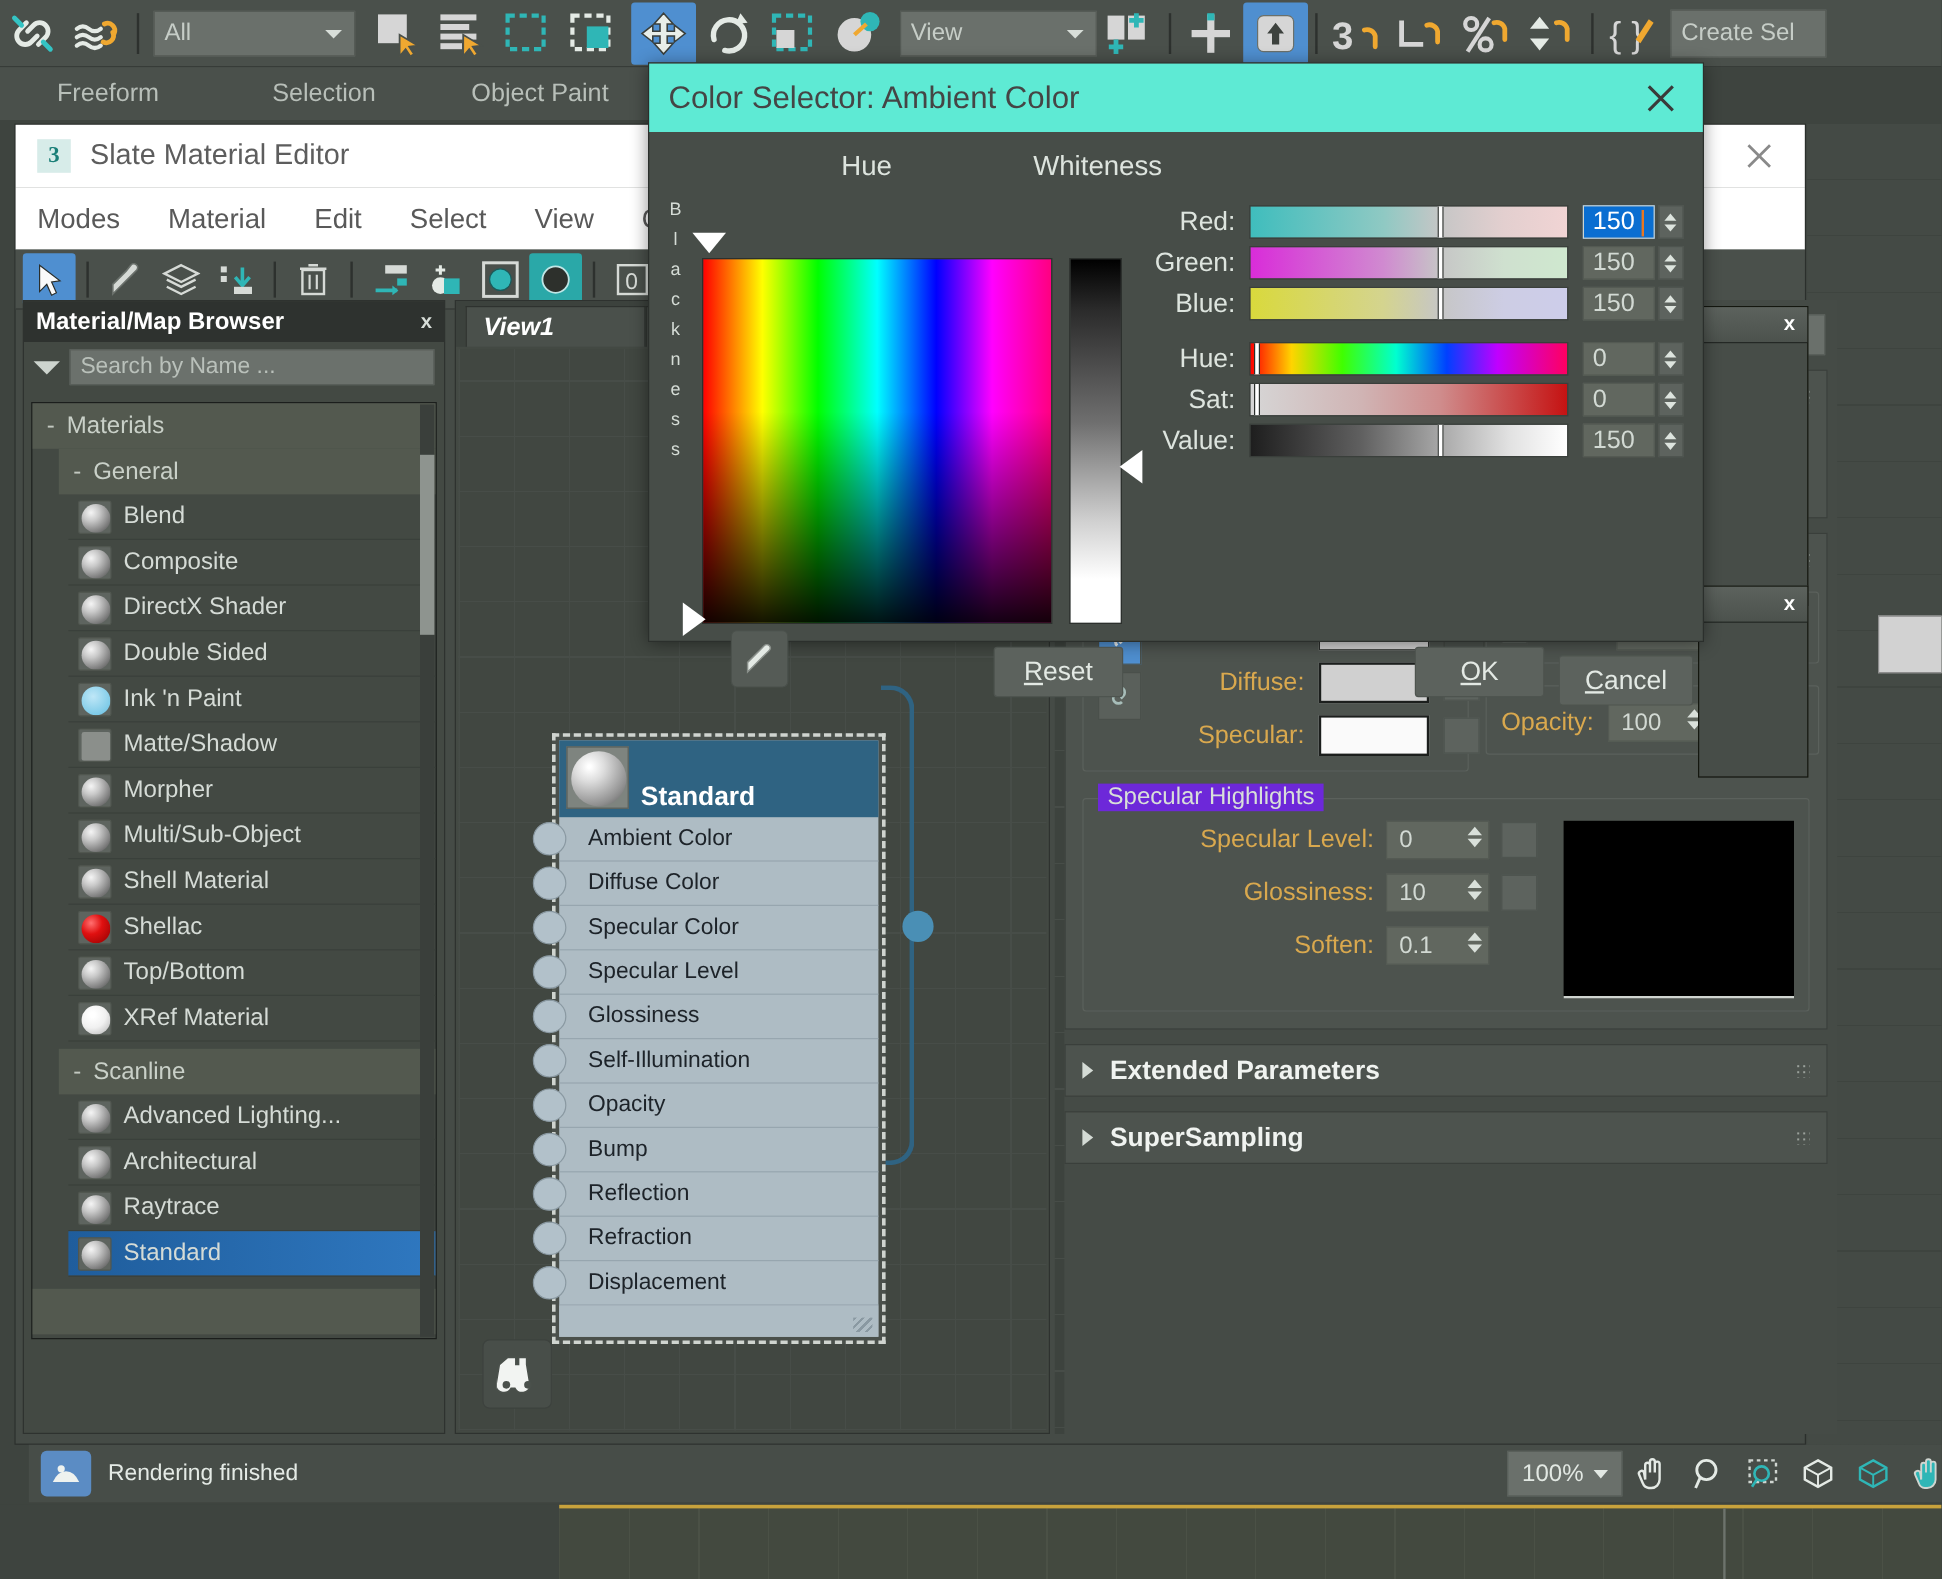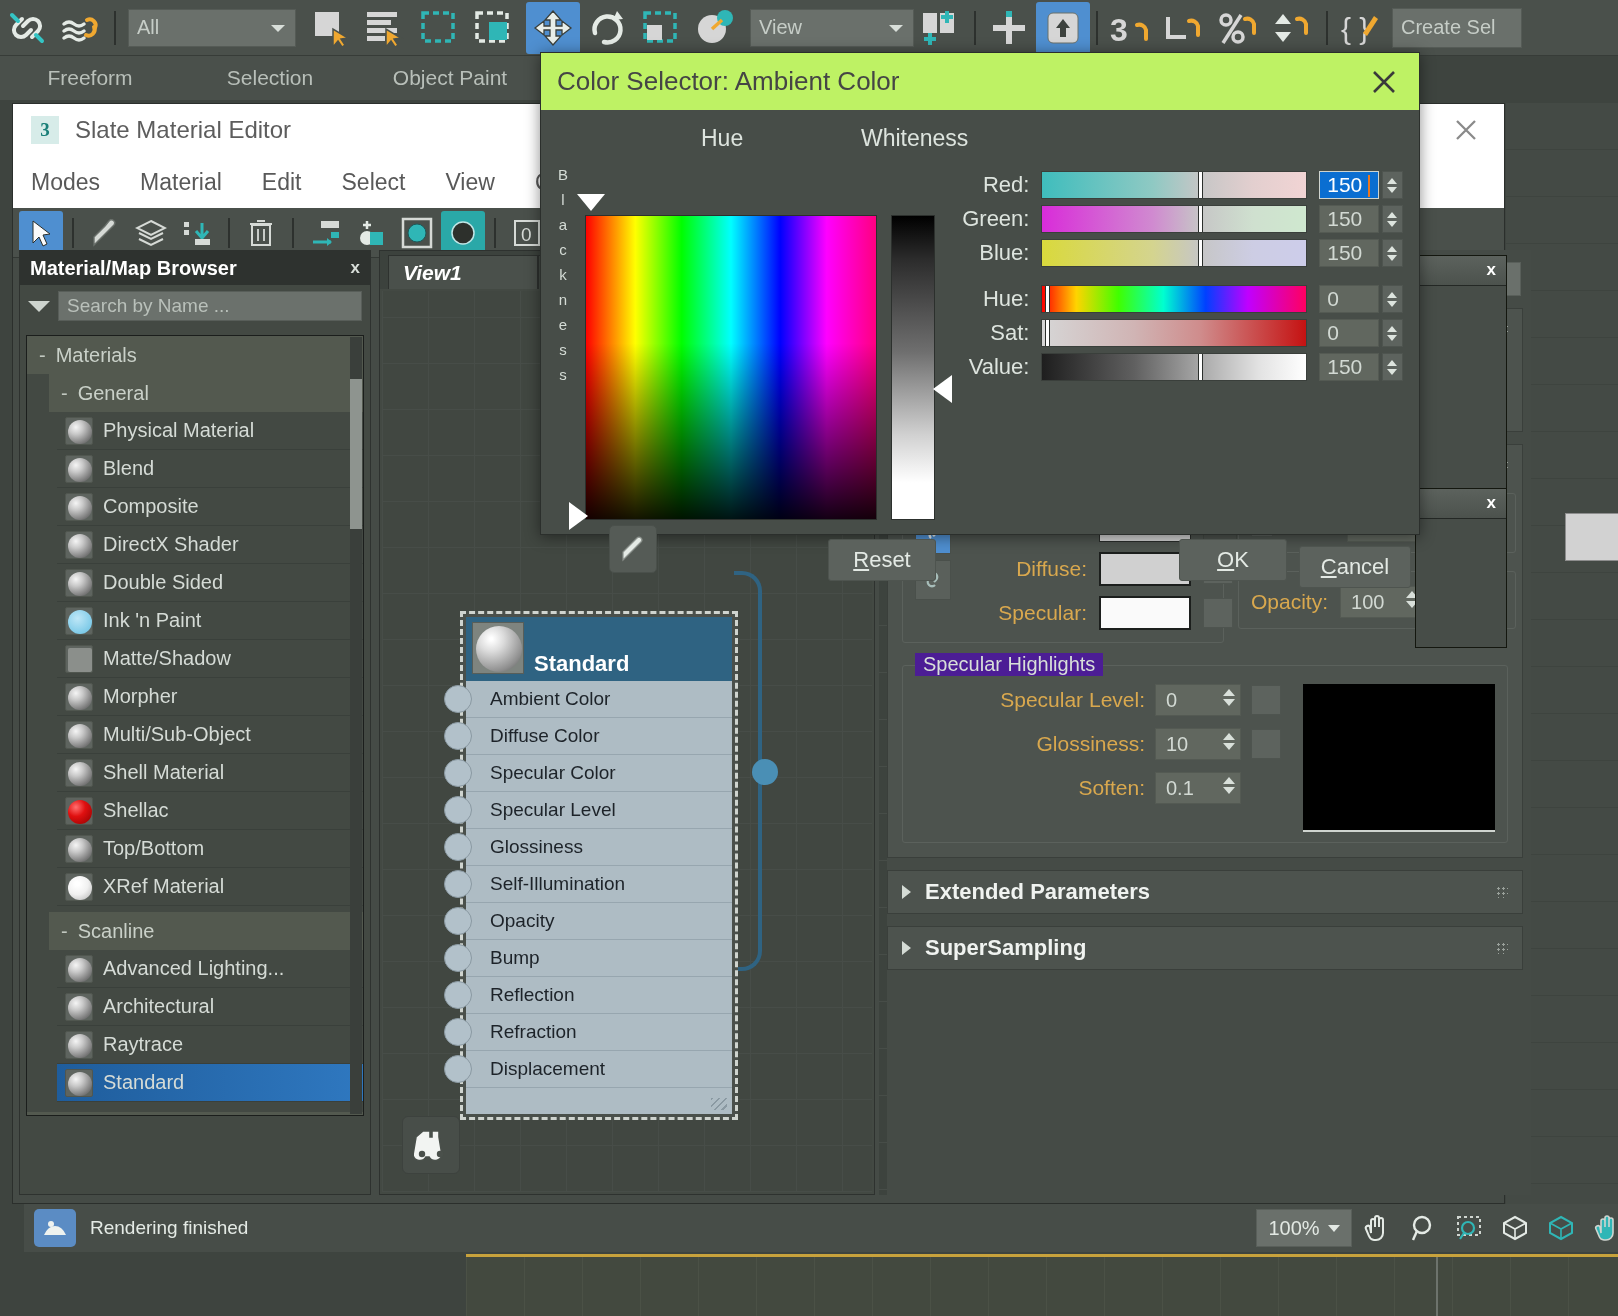--- a/index.html
+++ b/index.html
@@ -241,21 +241,21 @@
   .chkgrid { display: grid; grid-template-columns: 160px 160px; row-gap: 12px; }
   .chk { display: flex; align-items: center; gap: 10px; color: #d9e0da; font-size: 21px; }
   .chk .box { width: 22px; height: 22px; background: #5b615c; border: 1px solid #4c524d; }
 
   .blinn-grid { display: flex; gap: 14px; }
   .group {
     border: 1px solid #5b615c; border-radius: 3px; padding: 14px 12px 10px 12px;
     position: relative;
   }
   .group-legend {
-    position: absolute; top: -13px; left: 12px; background: #4c1d95; padding: 0 8px;
+    position: absolute; top: -13px; left: 12px; background: #6d28d9; padding: 0 8px;
     color: #d8dfd9; font-size: 20px;
   }
   .swatch-row { display: flex; align-items: center; gap: 12px; margin-bottom: 10px; }
   .swatch-lbl { color: #d9a84e; font-size: 21px; width: 128px; text-align: right; }
   .swatch { width: 92px; height: 34px; border: 1px solid #2a2d2b; }
   .mapbtn { width: 30px; height: 30px; background: #5d635e; border: 1px solid #4e544f; }
   .lockbtn {
     width: 34px; height: 34px; background: #4b514c; border: 1px solid #434943;
     display:flex;align-items:center;justify-content:center;
   }
@@ -297,21 +297,21 @@
   .dock-x { position: absolute; right: 10px; top: 4px; color: #ffffff;
             font-size: 17px; font-weight: bold; }
 
   
   .cs {
     position: absolute; left: 540px; top: 52px; width: 880px; height: 483px;
     background: #474d48; border: 1px solid #2b2f2c;
     box-shadow: 0 2px 14px rgba(0,0,0,.45);
   }
   .cs-title {
-    height: 57px; background: #bef264; display: flex; align-items: center;
+    height: 57px; background: #5eead4; display: flex; align-items: center;
     padding: 0 16px; position: relative; text-align: center;
   }
   .cs-title-text { color: #454545; font-size: 26px; }
   .cs-close { position: absolute; right: 20px; top: 50%; margin-top: -15px;
               width: 30px; height: 30px; }
   .cs-body { position: relative; height: 426px; }
   .cs-lbl-hue { position: absolute; left: 160px; top: 15px; color: #dde4de; font-size: 23px; }
   .cs-lbl-white { position: absolute; left: 320px; top: 15px; color: #dde4de; font-size: 23px; }
   .blackness {
     position: absolute; left: 13px; top: 52px; width: 18px;
@@ -684,24 +684,20 @@
       </div>
       <div class="mmb-list">
         <div class="grp">
           <span class="sign">-</span>
           <span>Materials</span>
         </div>
         <div class="grp lvl2">
           <span class="sign">-</span>
           <span>General</span>
         </div>
-        <div class="row">
-            <span class="sph"></span>
-            <span>Physical Material</span>
-          </div>
         <div class="row">
             <span class="sph"></span>
             <span>Blend</span>
           </div>
         <div class="row">
             <span class="sph"></span>
             <span>Composite</span>
           </div>
         <div class="row">
             <span class="sph"></span>

